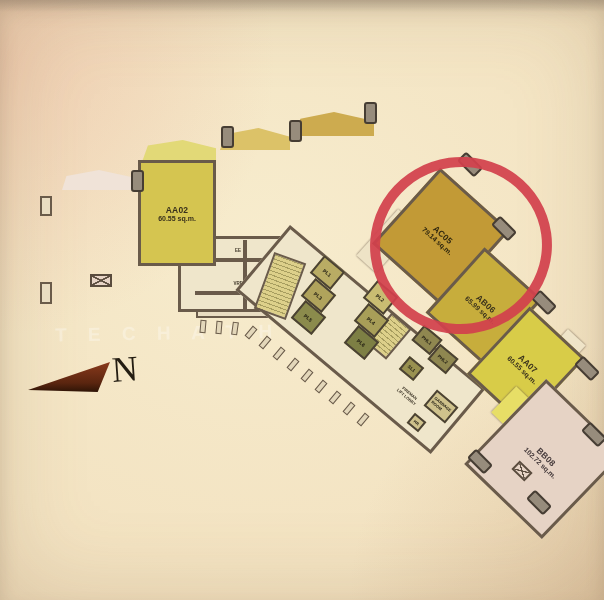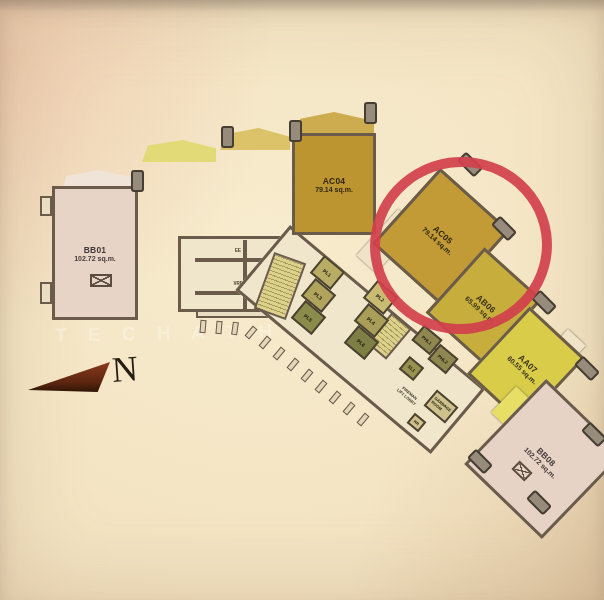--- a/index.html
+++ b/index.html
@@ -89,37 +89,33 @@
   <div class="tick" style="left:262px;top:336px;"></div>
   <div class="tick" style="left:276px;top:347px;"></div>
   <div class="tick" style="left:290px;top:358px;"></div>
   <div class="tick" style="left:304px;top:369px;"></div>
   <div class="tick" style="left:318px;top:380px;"></div>
   <div class="tick" style="left:332px;top:391px;"></div>
   <div class="tick" style="left:346px;top:402px;"></div>
   <div class="tick" style="left:360px;top:413px;"></div>
 
   <div class="bal" style="left:62px;top:170px;width:74px;height:20px;background:#f0e3d8;clip-path:polygon(0 100%,6% 30%,50% 0,100% 40%,100% 100%);"></div>
-  <div class="unit" style="left:52px;top:186px;width:86px;height:134px;background:#e7d4c6;color:#44393a;">
-    <div class="uid">BB01</div>
-    <div class="uarea">102.72 sq.m.</div>
-  </div>
   <div class="winsym" style="left:90px;top:274px;width:22px;height:13px;"></div>
   <div class="ledge" style="left:40px;top:196px;width:12px;height:20px;"></div>
   <div class="ledge" style="left:40px;top:282px;width:12px;height:22px;"></div>
 
   <div class="bal" style="left:142px;top:140px;width:74px;height:22px;background:#e2d977;clip-path:polygon(0 100%,8% 25%,55% 0,100% 38%,100% 100%);"></div>
+  <div class="unit" style="left:138px;top:160px;width:78px;height:106px;background:#d5c550;">
+    <div class="uid">AA02</div>
+    <div class="uarea">60.55 sq.m.</div>
+  </div>
 
   <div class="bal" style="left:220px;top:128px;width:70px;height:22px;background:#dcc268;clip-path:polygon(0 100%,8% 28%,55% 0,100% 40%,100% 100%);"></div>
 
   <div class="bal" style="left:294px;top:112px;width:80px;height:24px;background:#cdab4f;clip-path:polygon(0 100%,8% 28%,50% 0,100% 38%,100% 100%);"></div>
-  <div class="unit" style="left:292px;top:133px;width:84px;height:102px;background:#bd9530;color:#2f260e;">
-    <div class="uid">AC04</div>
-    <div class="uarea">79.14 sq.m.</div>
-  </div>
 
   <div class="bal" style="left:374px;top:210px;width:26px;height:62px;background:#eee3c6;transform:rotate(42deg);"></div>
   <div class="unit" style="left:394px;top:186px;width:94px;height:102px;background:#c29a36;transform:rotate(42deg);color:#2f260e;">
     <div class="uid">AC05</div>
     <div class="uarea">79.14 sq.m.</div>
   </div>
 
   <div class="unit" style="left:445px;top:262px;width:78px;height:88px;background:#c7ad3c;transform:rotate(42deg);">
     <div class="uid">AB06</div>
     <div class="uarea">65.99 sq.m.</div>

